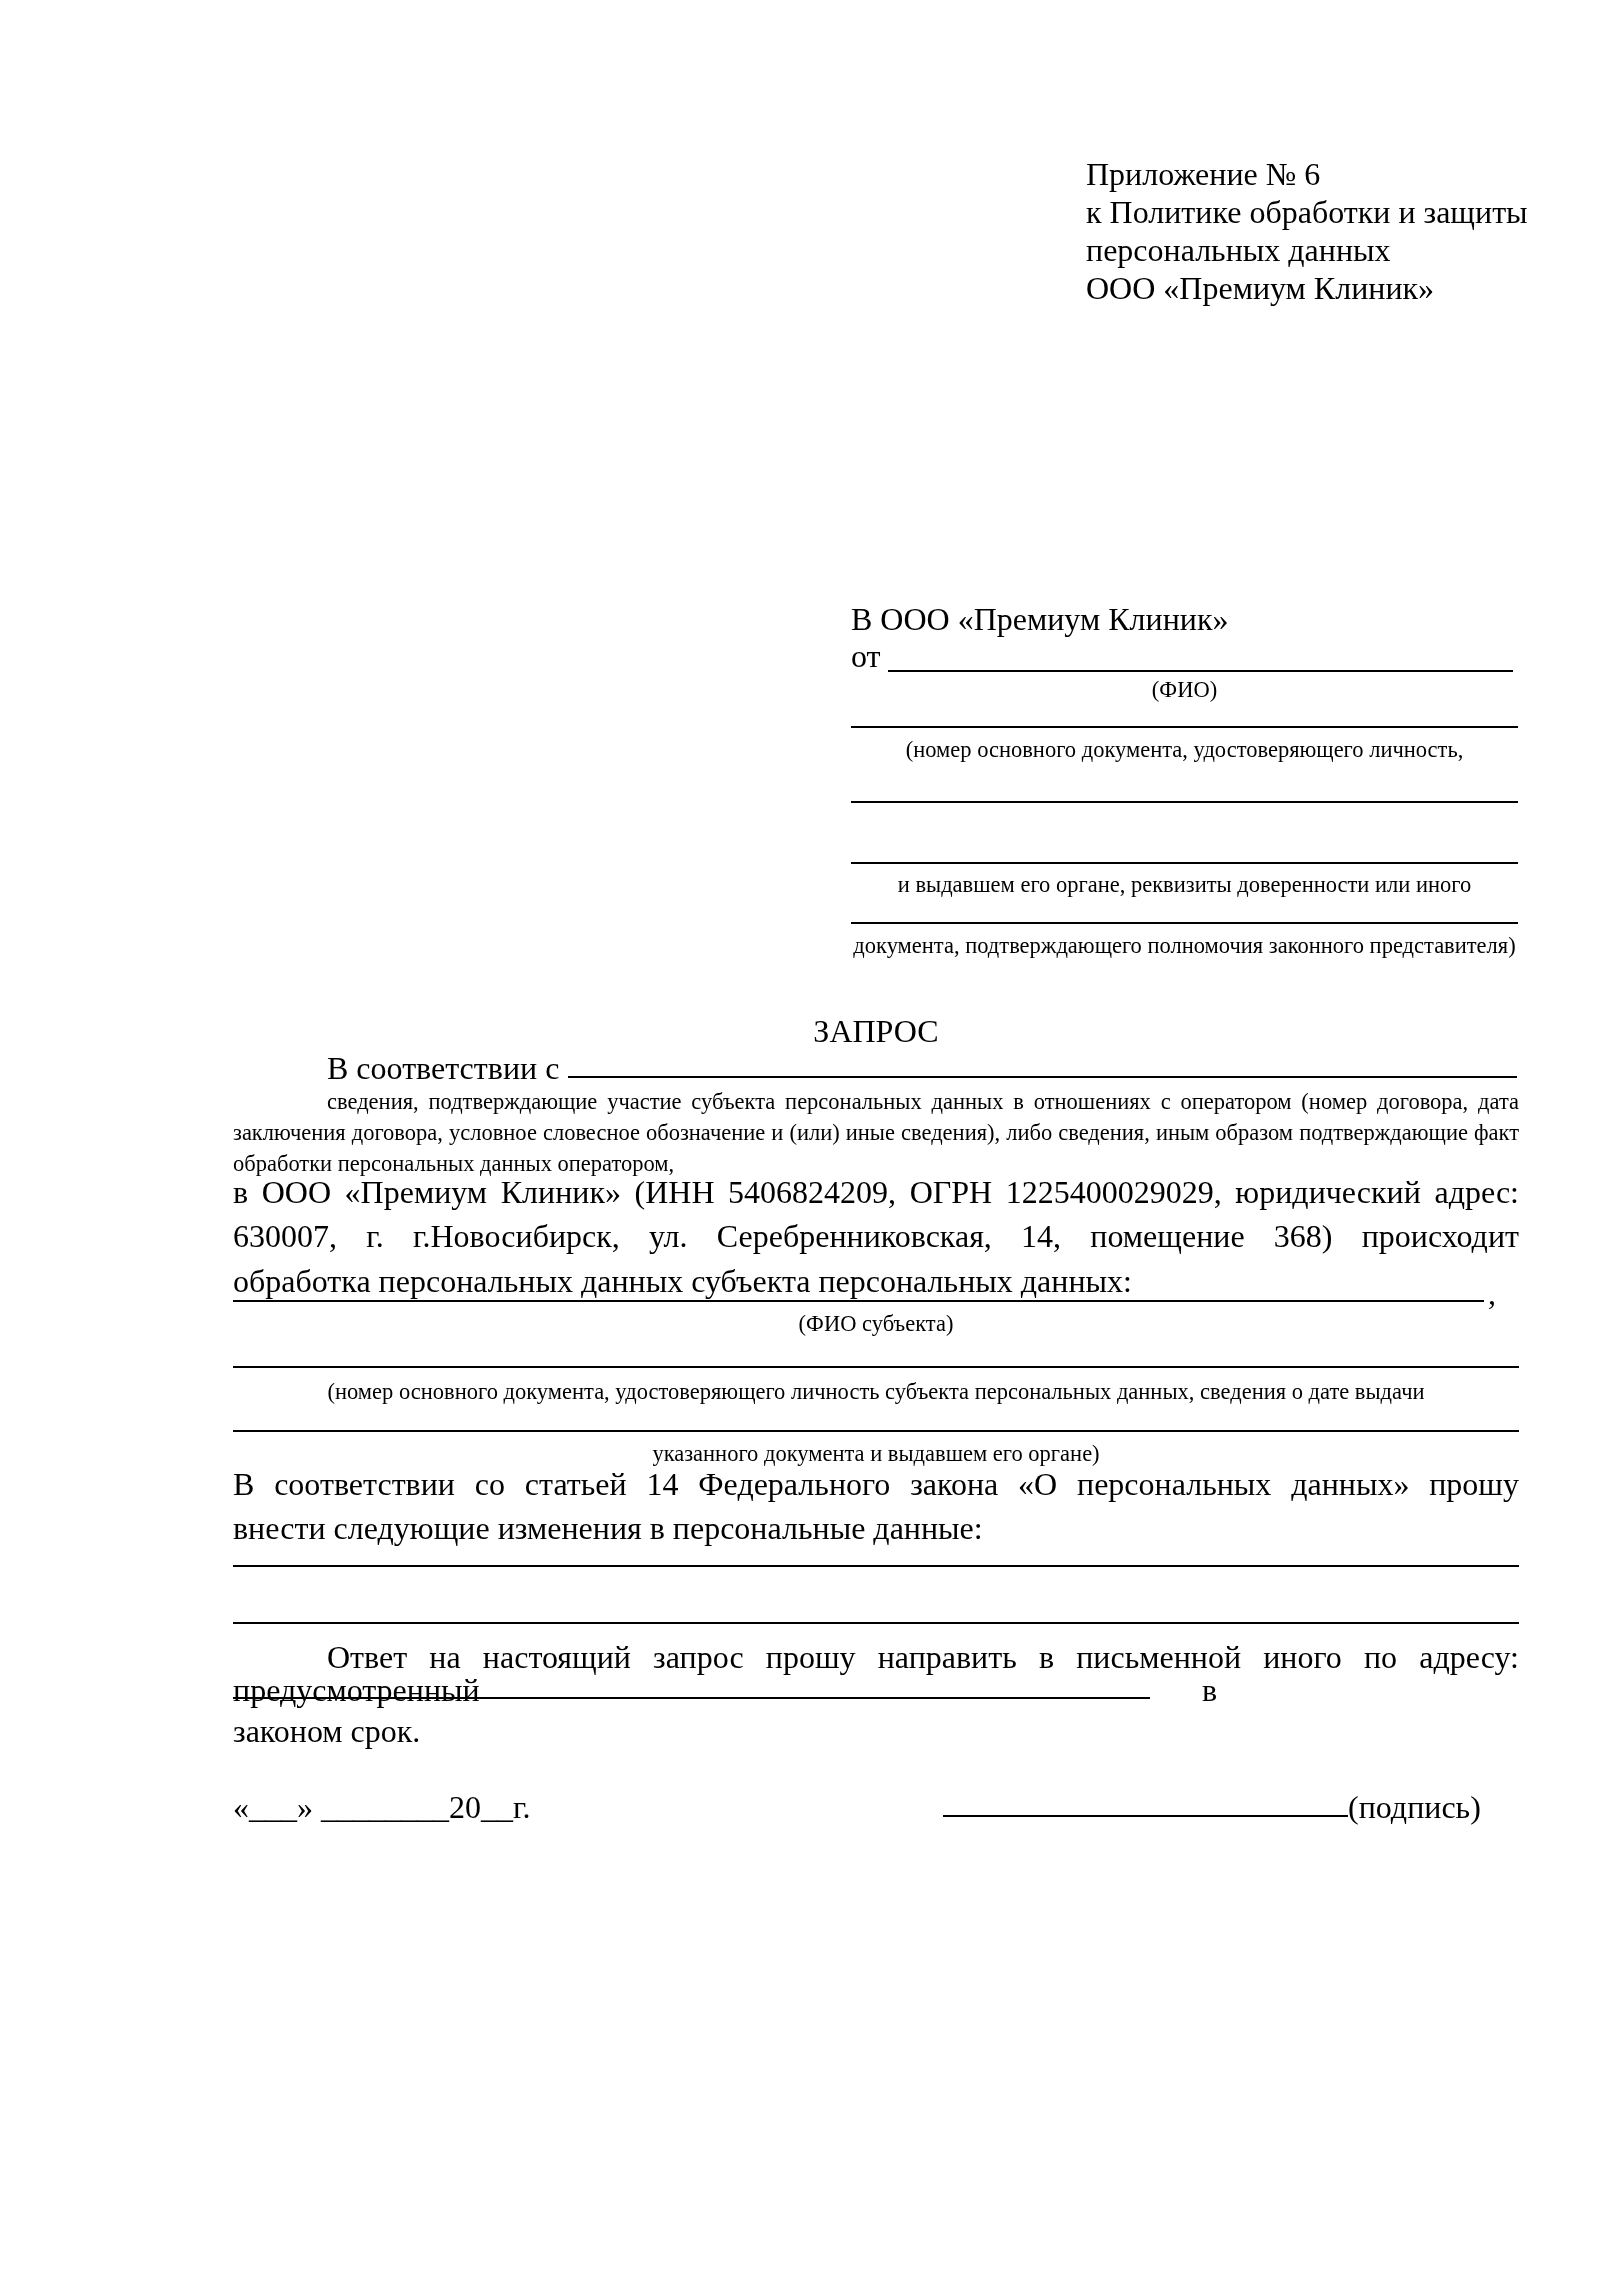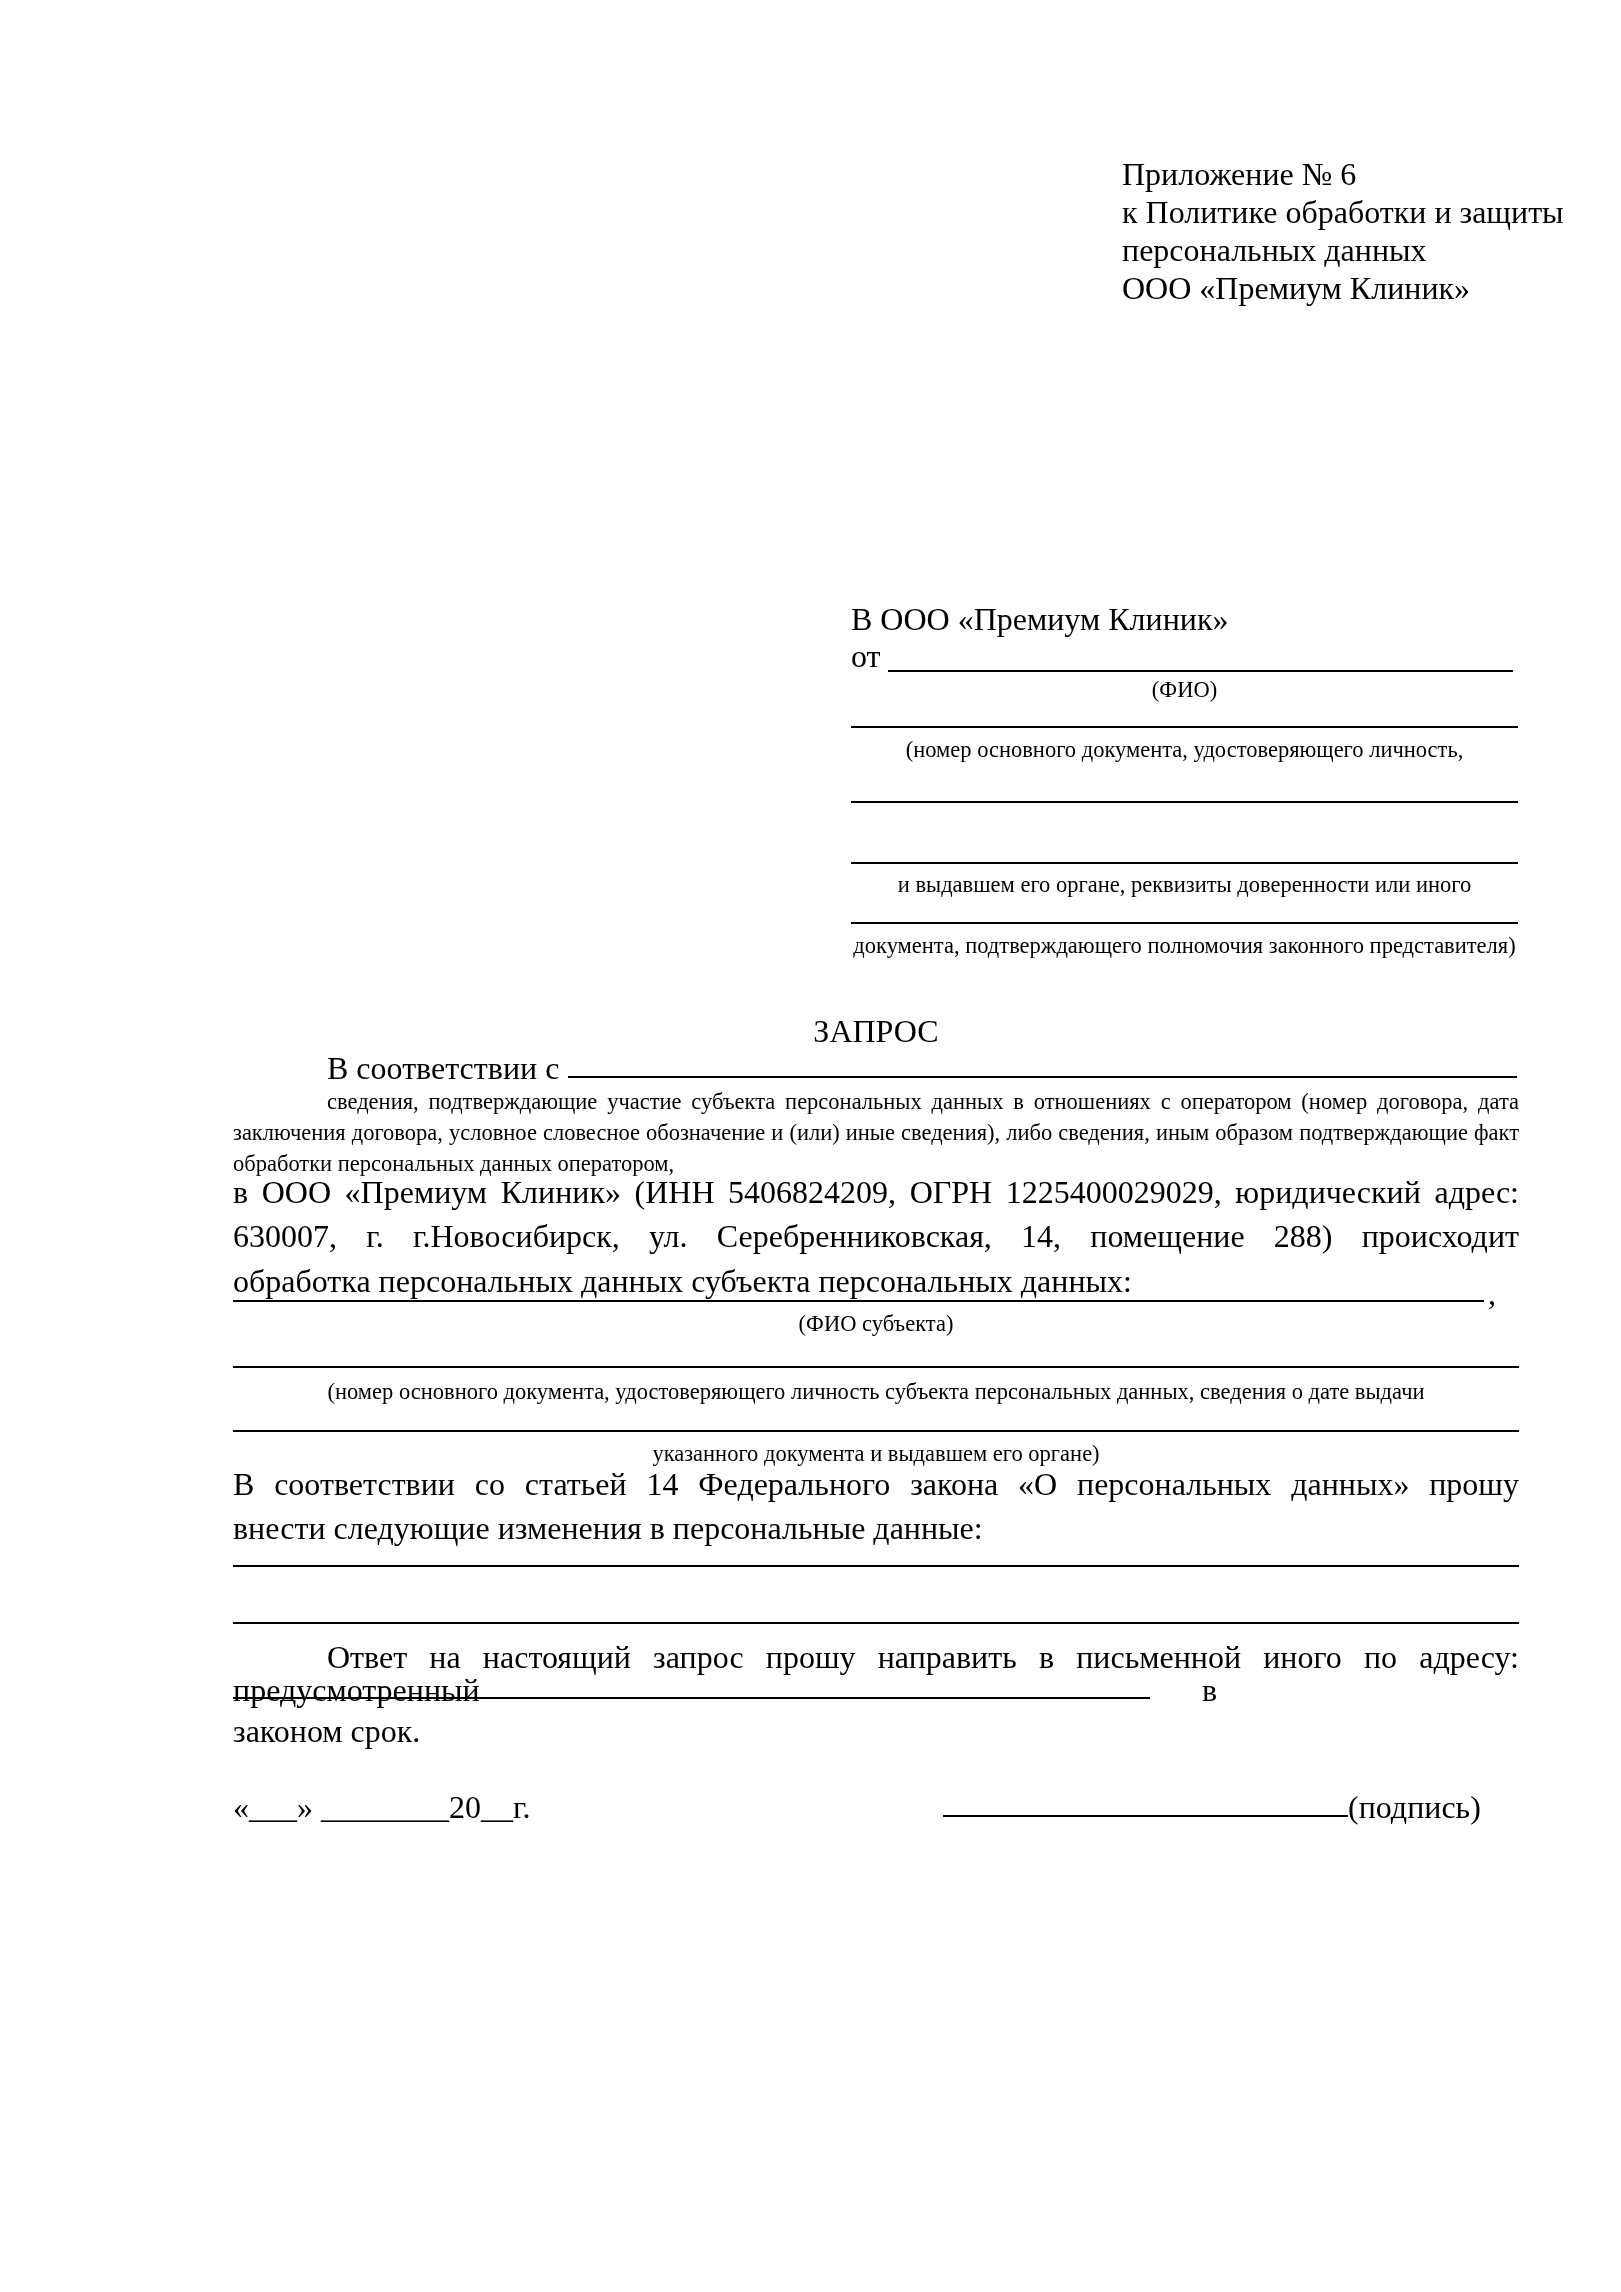--- a/index.html
+++ b/index.html
@@ -23,21 +23,21 @@
   .nowrap { white-space:nowrap; }
   .rule { position:absolute; border-top:2.9px solid #000; height:0; }
   .annex-line { font-size:32px; line-height:38px; white-space:nowrap; }
   .indent { text-indent:94px; }
 </style>
 </head>
 <body>
 
 <div class="page">
 
-  <div class="abs" style="left:1086px; top:155px; width:451px;margin-left:36px;">
+  <div class="abs" style="left:1086px; top:155px; width:451px;">
     <div class="annex-line">Приложение № 6</div>
     <div class="annex-line">к Политике обработки и защиты</div>
     <div class="annex-line">персональных данных</div>
     <div class="annex-line">ООО «Премиум Клиник»</div>
   </div>
 
 
   <div class="abs body nowrap" style="left:851px; top:600px;">В ООО «Премиум Клиник»</div>
 
   <div class="abs body" style="left:851px; top:637px;">от</div>
@@ -59,21 +59,21 @@
   <div class="abs body center" style="left:233px; top:1012px; width:1286px;">ЗАПРОС</div>
 
   <div class="abs body nowrap" style="left:327px; top:1049px;">В соответствии с</div>
   <div class="rule" style="left:568px; top:1076px; width:949px;"></div>
 
   <div class="abs small jall indent" style="left:233px; top:1088px; width:1286px;">сведения, подтверждающие участие субъекта персональных данных в отношениях с оператором (номер договора, дата</div>
   <div class="abs small jall" style="left:233px; top:1119px; width:1286px;">заключения договора, условное словесное обозначение и (или) иные сведения), либо сведения, иным образом подтверждающие факт</div>
   <div class="abs small" style="left:233px; top:1150px; width:1286px;">обработки персональных данных оператором,</div>
 
   <div class="abs para jall" style="left:233px; top:1170px; width:1286px;">в ООО «Премиум Клиник» (ИНН 5406824209, ОГРН 1225400029029, юридический адрес:</div>
-  <div class="abs para jall" style="left:233px; top:1214px; width:1286px;">630007, г. г.Новосибирск, ул. Серебренниковская, 14, помещение 288) происходит</div>
+  <div class="abs para jall" style="left:233px; top:1214px; width:1286px;">630007, г. г.Новосибирск, ул. Серебренниковская, 14, помещение 368) происходит</div>
   <div class="abs para" style="left:233px; top:1259px; width:1286px;">обработка персональных данных субъекта персональных данных:</div>
 
   <div class="rule" style="left:233px; top:1300px; width:1251px;"></div>
   <div class="abs body" style="left:1488px; top:1274px;">,</div>
   <div class="abs small center" style="left:233px; top:1310px; width:1286px;">(ФИО субъекта)</div>
 
   <div class="rule" style="left:233px; top:1366px; width:1286px;"></div>
   <div class="abs small center" style="left:233px; top:1378px; width:1286px;">(номер основного документа, удостоверяющего личность субъекта персональных данных, сведения о дате выдачи</div>
 
   <div class="rule" style="left:233px; top:1430px; width:1286px;"></div>

